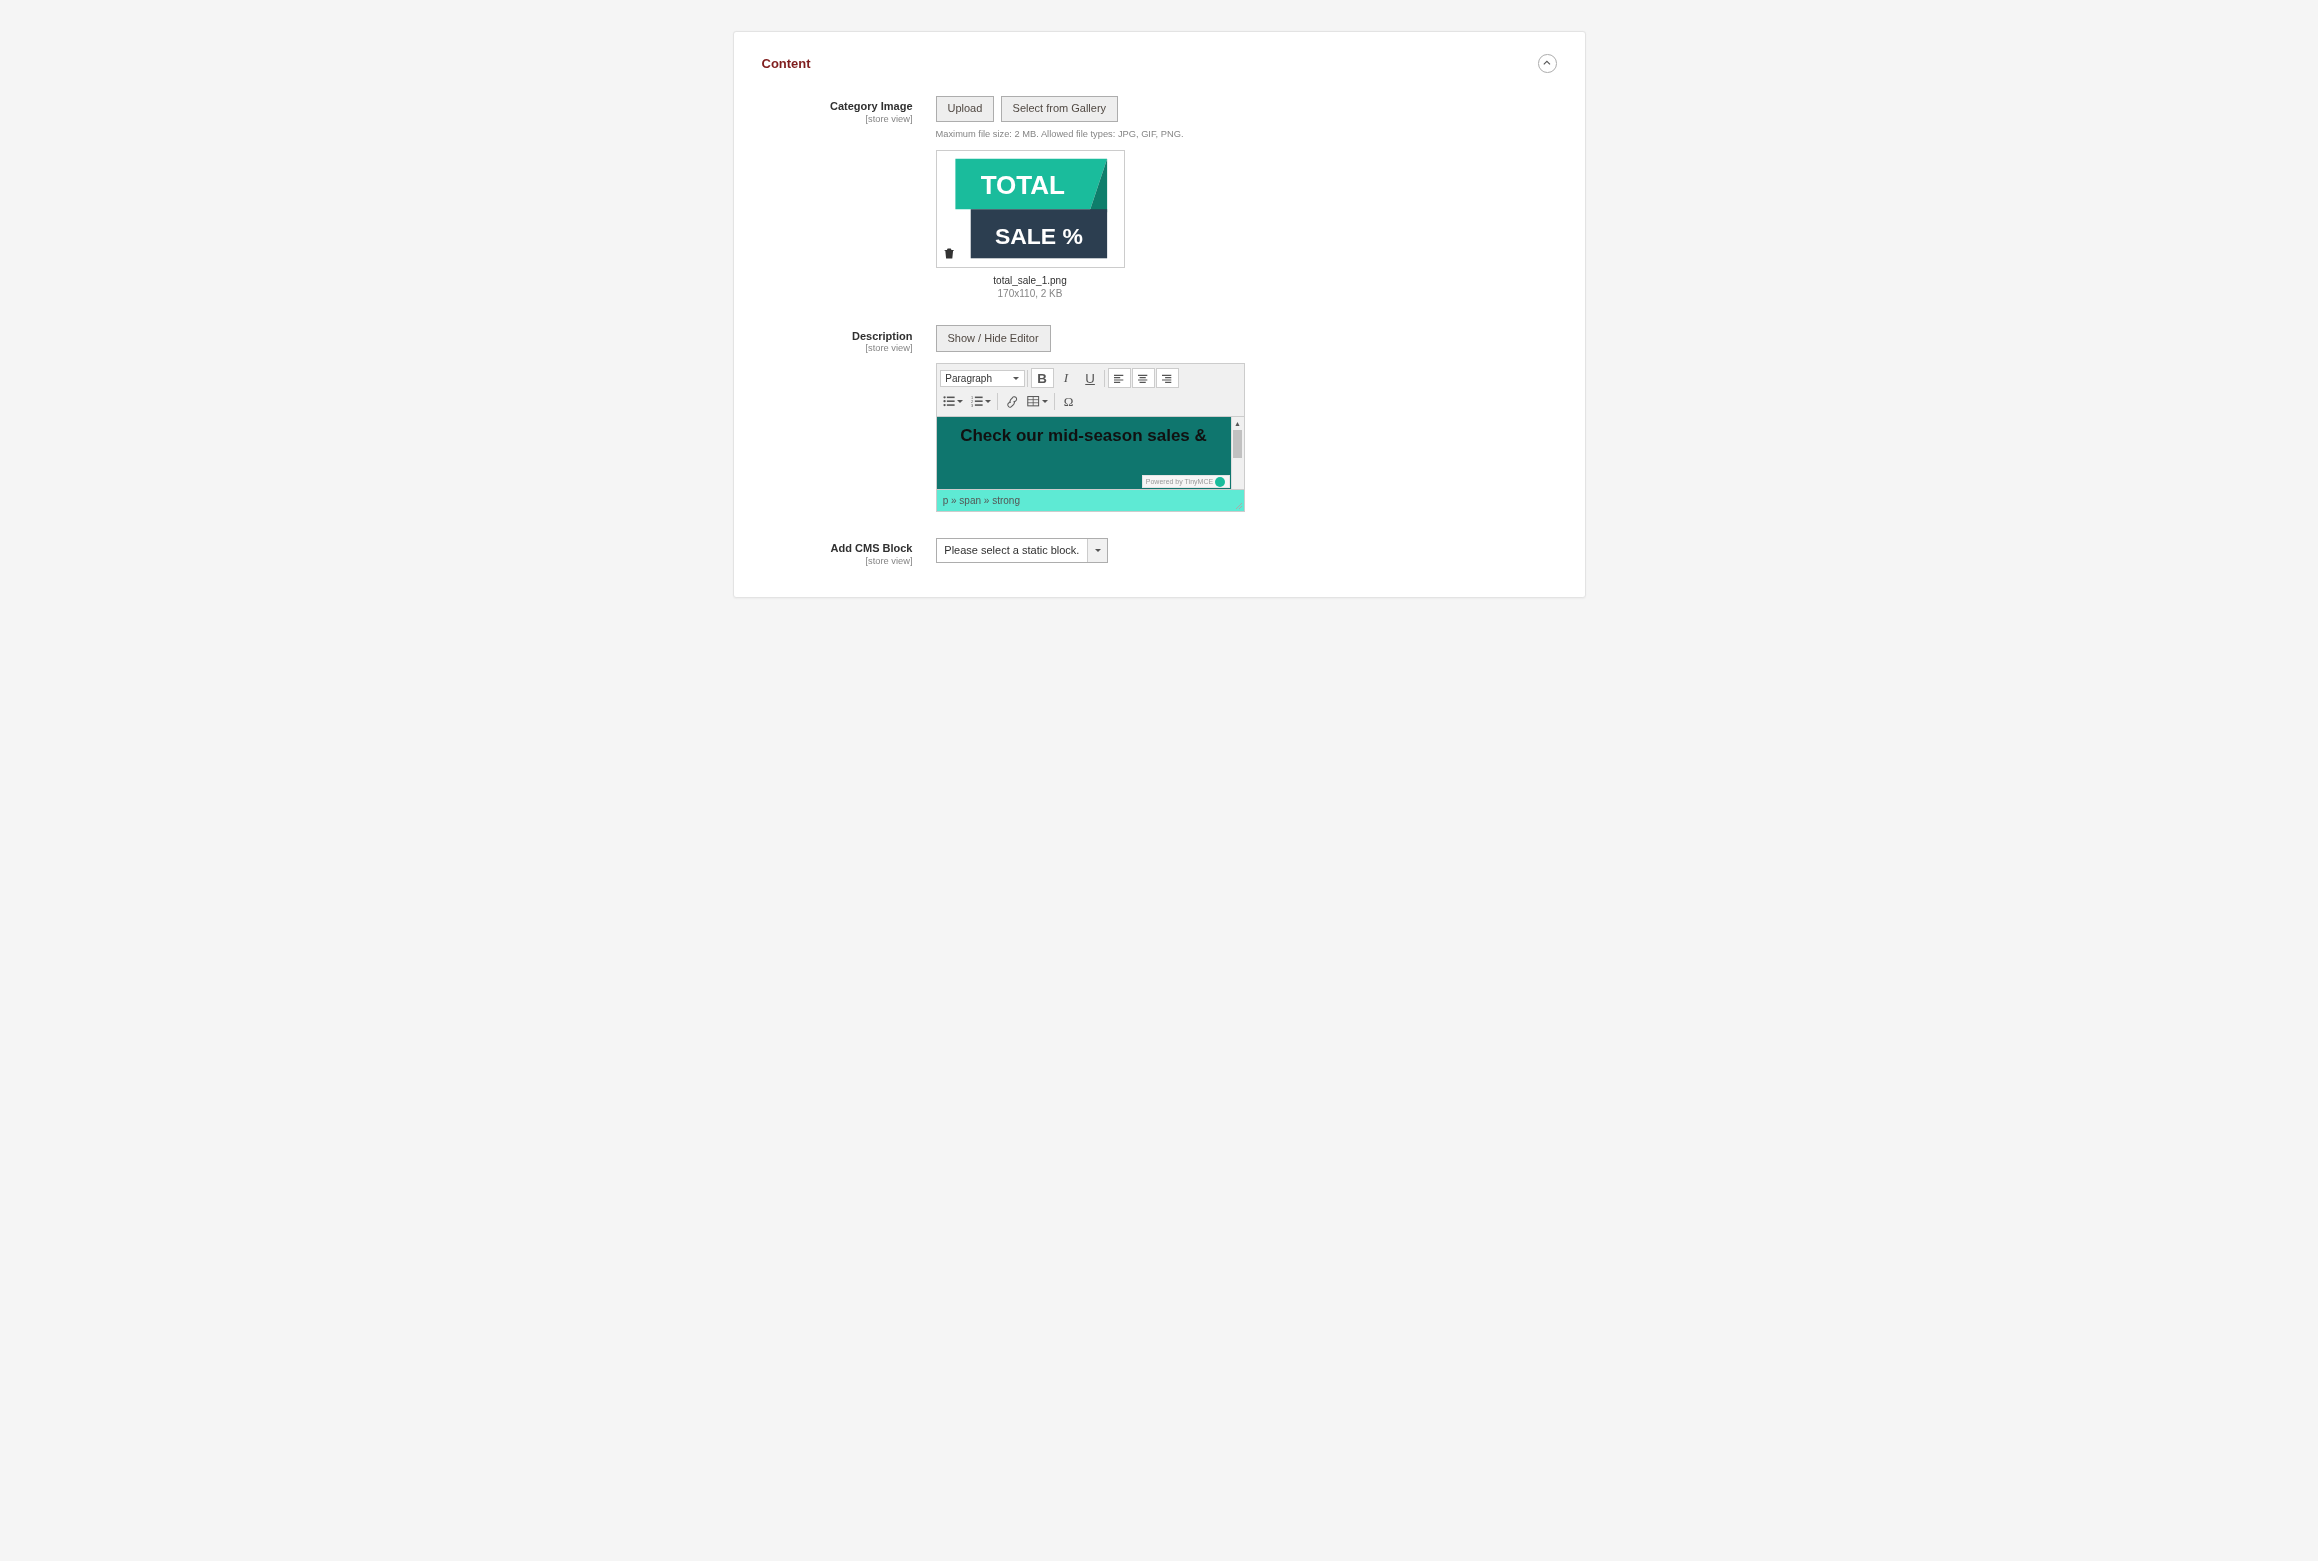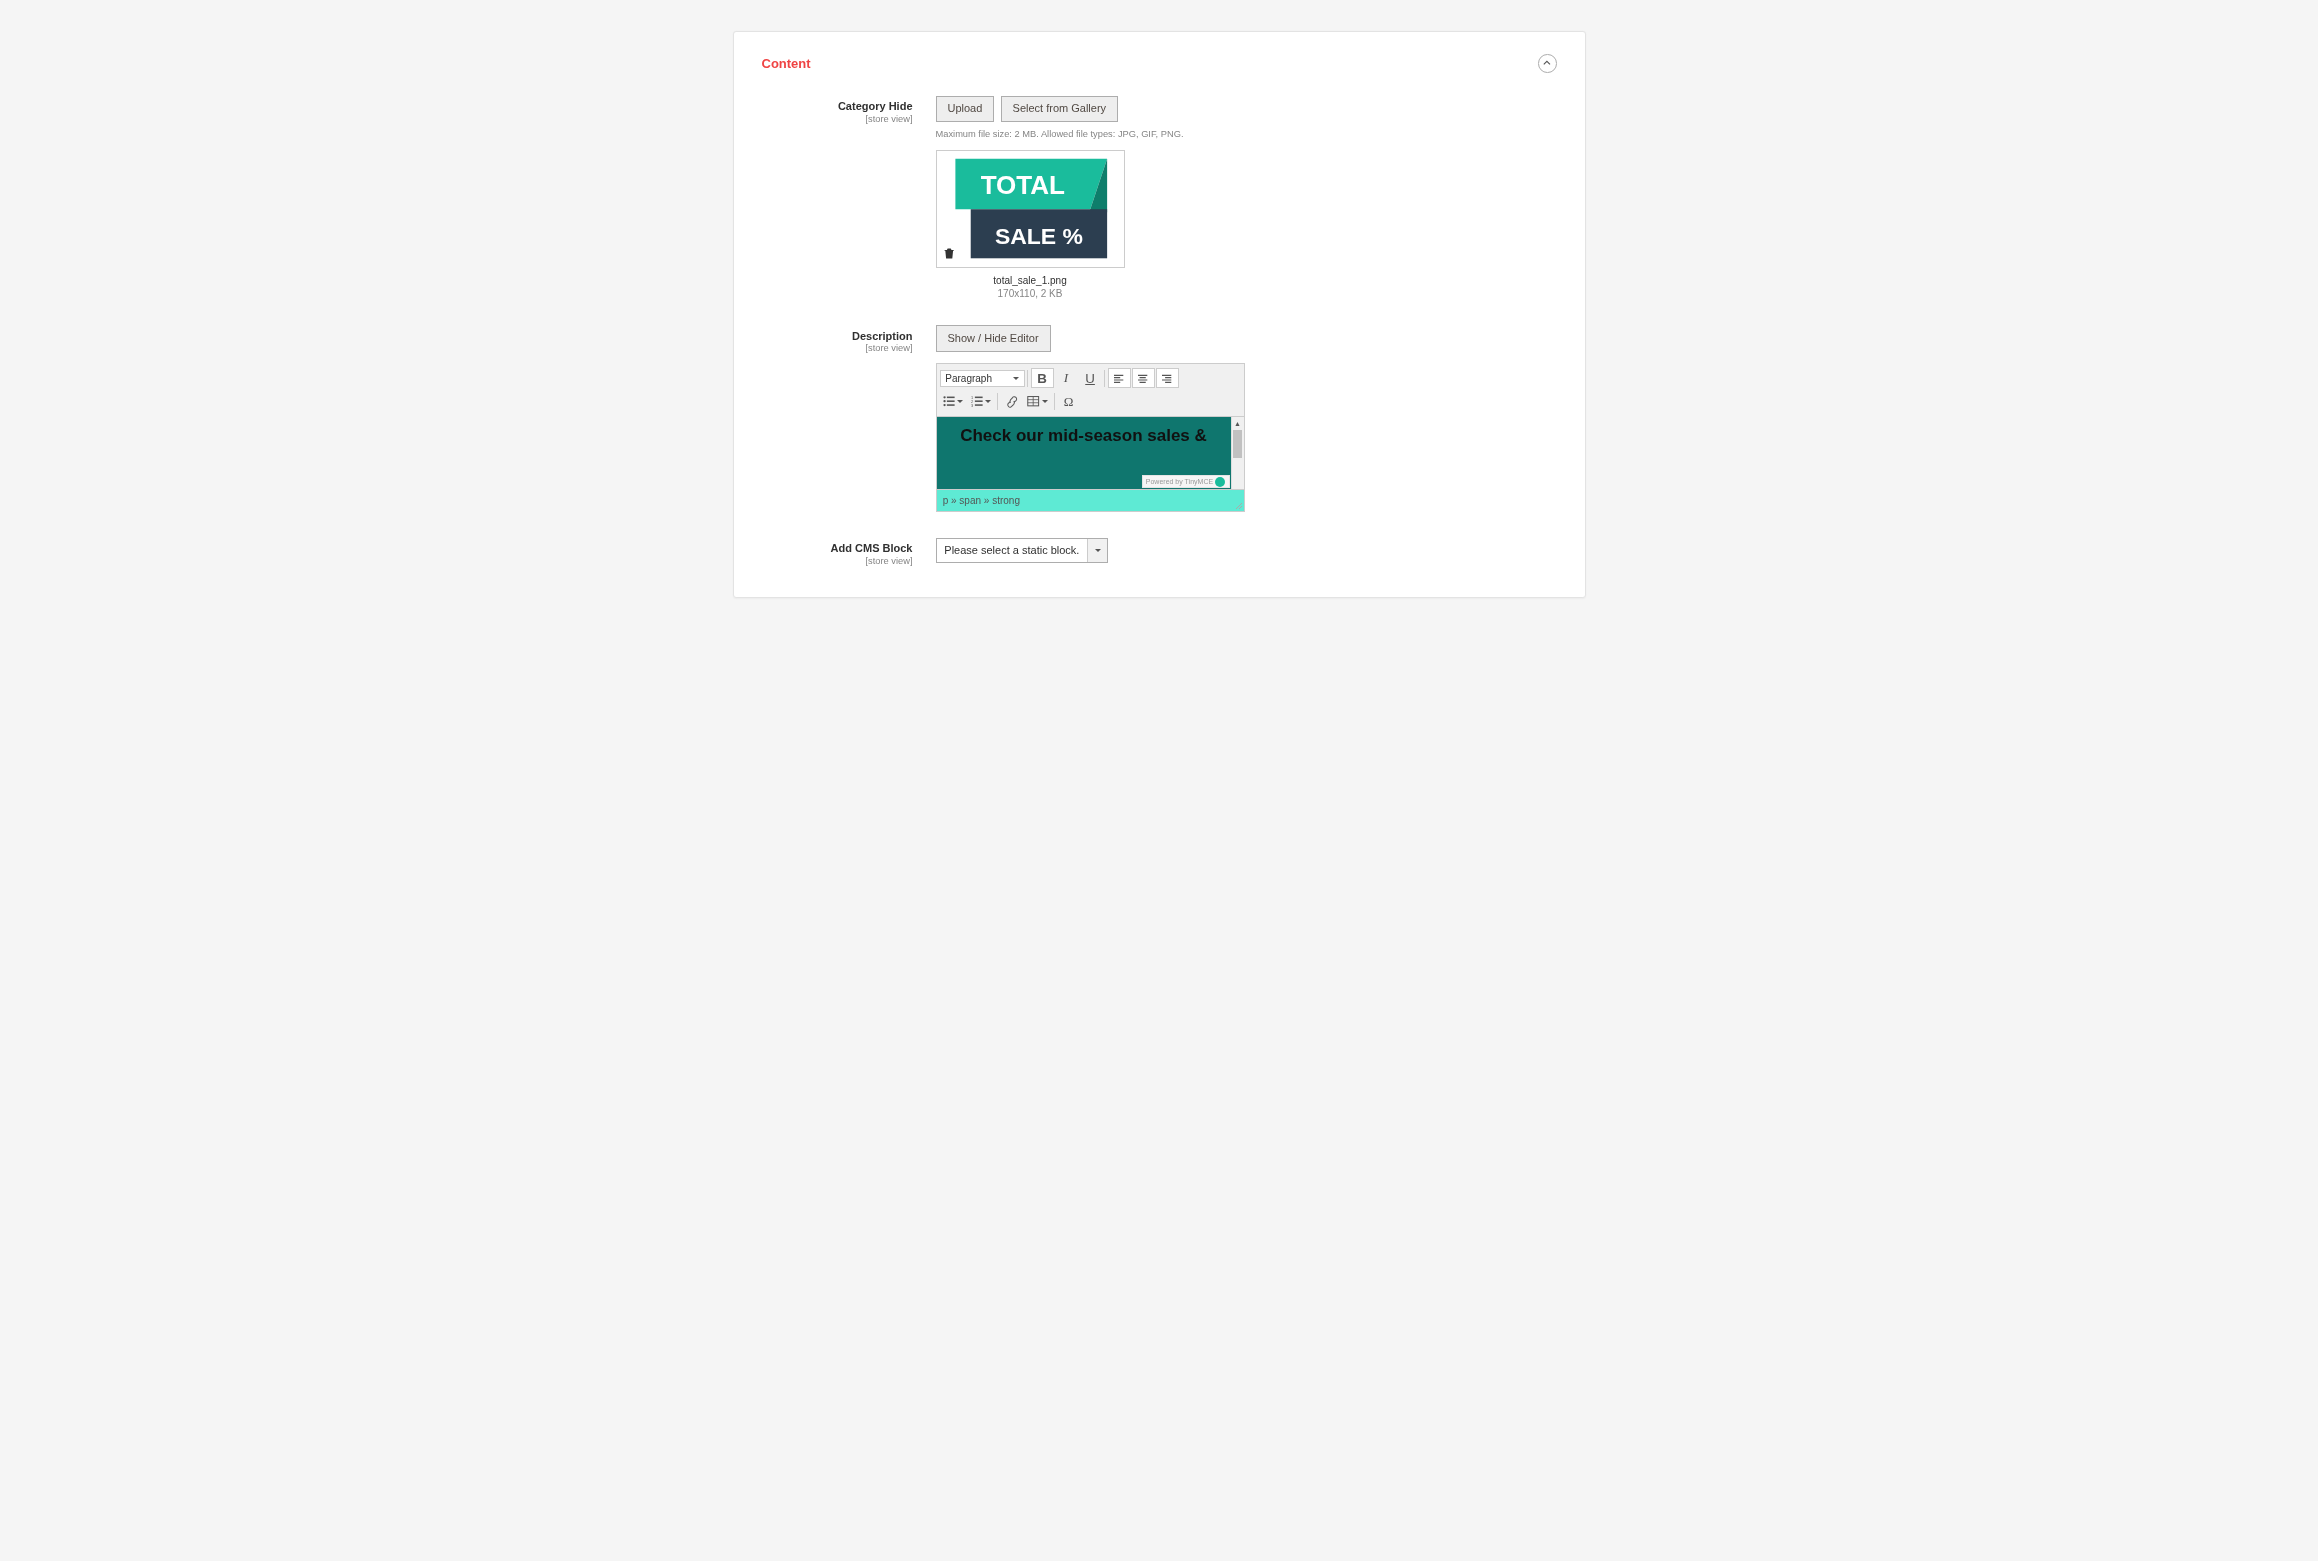--- a/index.html
+++ b/index.html
@@ -21,21 +21,21 @@
   }
   .panel-header {
     display: flex;
     justify-content: space-between;
     align-items: center;
     margin-bottom: 23px;
   }
   .panel-title {
     font-size: 13px;
     font-weight: 600;
-    color: #ef4444;
+    color: #7f1d1d;
   }
   .collapse-btn {
     width: 18.6px; height: 18.6px;
     border: 0.8px solid #adadad;
     border-radius: 50%;
     background: #fff;
     display: flex;
     align-items: center;
     justify-content: center;
     cursor: pointer;
@@ -296,21 +296,21 @@
     <div class="panel-title">Content</div>
     <button class="collapse-btn">
       <svg viewBox="0 0 10 10">
           <path d="M1 7 L5 3 L9 7" stroke="#555" stroke-width="1.4" fill="none"></path>
         </svg>
     </button>
   </div>
 
   <div class="field-row">
     <div class="field-label-col">
-      <span class="field-label">Category Hide</span>
+      <span class="field-label">Category Image</span>
       <span class="field-scope">[store view]</span>
     </div>
     <div class="field-control-col">
       <div class="btn-row">
         <button class="btn">Upload</button>
         <button class="btn">Select from Gallery</button>
       </div>
       <div class="hint">Maximum file size: 2 MB. Allowed file types: JPG, GIF, PNG.</div>
 
       <div class="img-preview">

